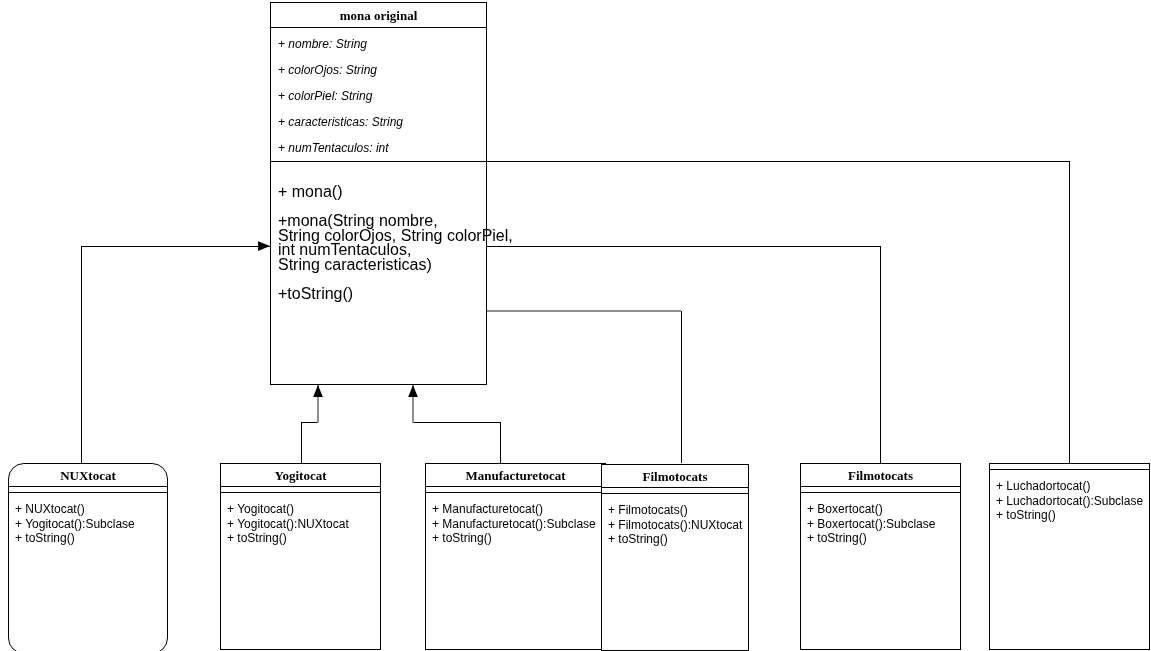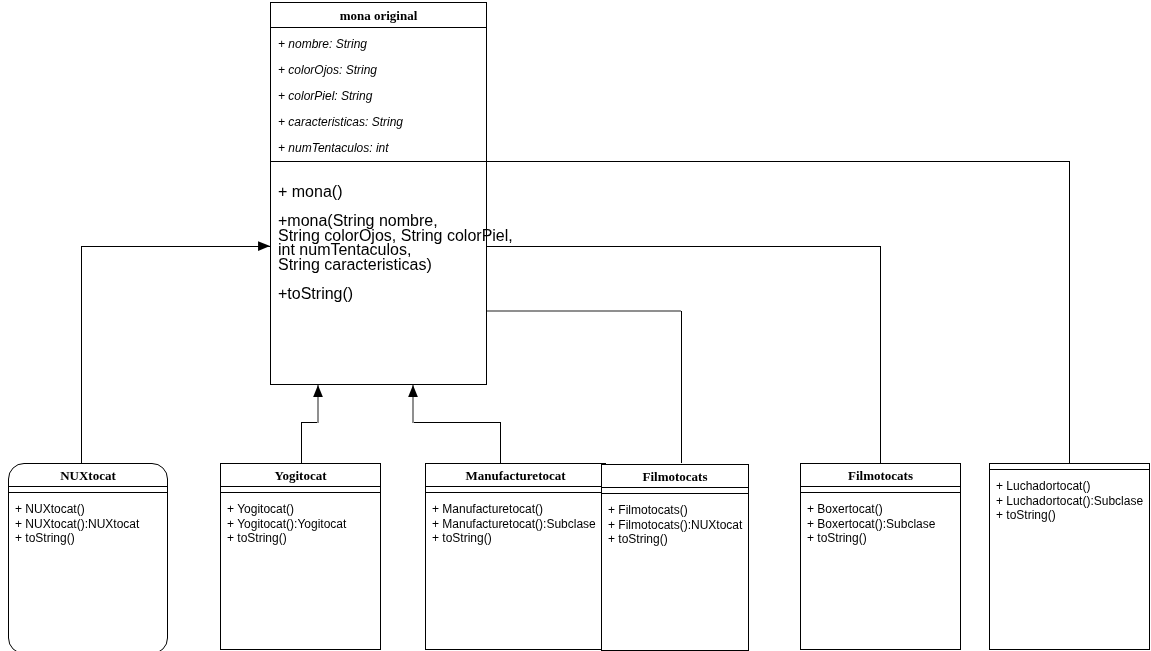--- a/index.html
+++ b/index.html
@@ -114,31 +114,31 @@
       </div>
       <div class="m-block">+toString()</div>
     </div>
   </div>
 
   <div class="uml-box" style="left:8px; top:463px; width:160px; height:191px;border-radius:16px;">
     <div class="uml-title">NUXtocat</div>
     <div class="empty-attrs"></div>
     <div class="uml-methods">
       <div>+ NUXtocat()</div>
-      <div>+ NUXtocat():NUXtocat</div>
+      <div>+ Yogitocat():Subclase</div>
       <div>+ toString()</div>
     </div>
   </div>
 
   <div class="uml-box" style="left:220px; top:463px; width:161px; height:187px;">
     <div class="uml-title">Yogitocat</div>
     <div class="empty-attrs"></div>
     <div class="uml-methods">
       <div>+ Yogitocat()</div>
-      <div>+ Yogitocat():Yogitocat</div>
+      <div>+ Yogitocat():NUXtocat</div>
       <div>+ toString()</div>
     </div>
   </div>
 
   <div class="uml-box" style="left:425px; top:463px; width:181px; height:187px;">
     <div class="uml-title">Manufacturetocat</div>
     <div class="empty-attrs"></div>
     <div class="uml-methods">
       <div>+ Manufacturetocat()</div>
       <div>+ Manufacturetocat():Subclase</div>

